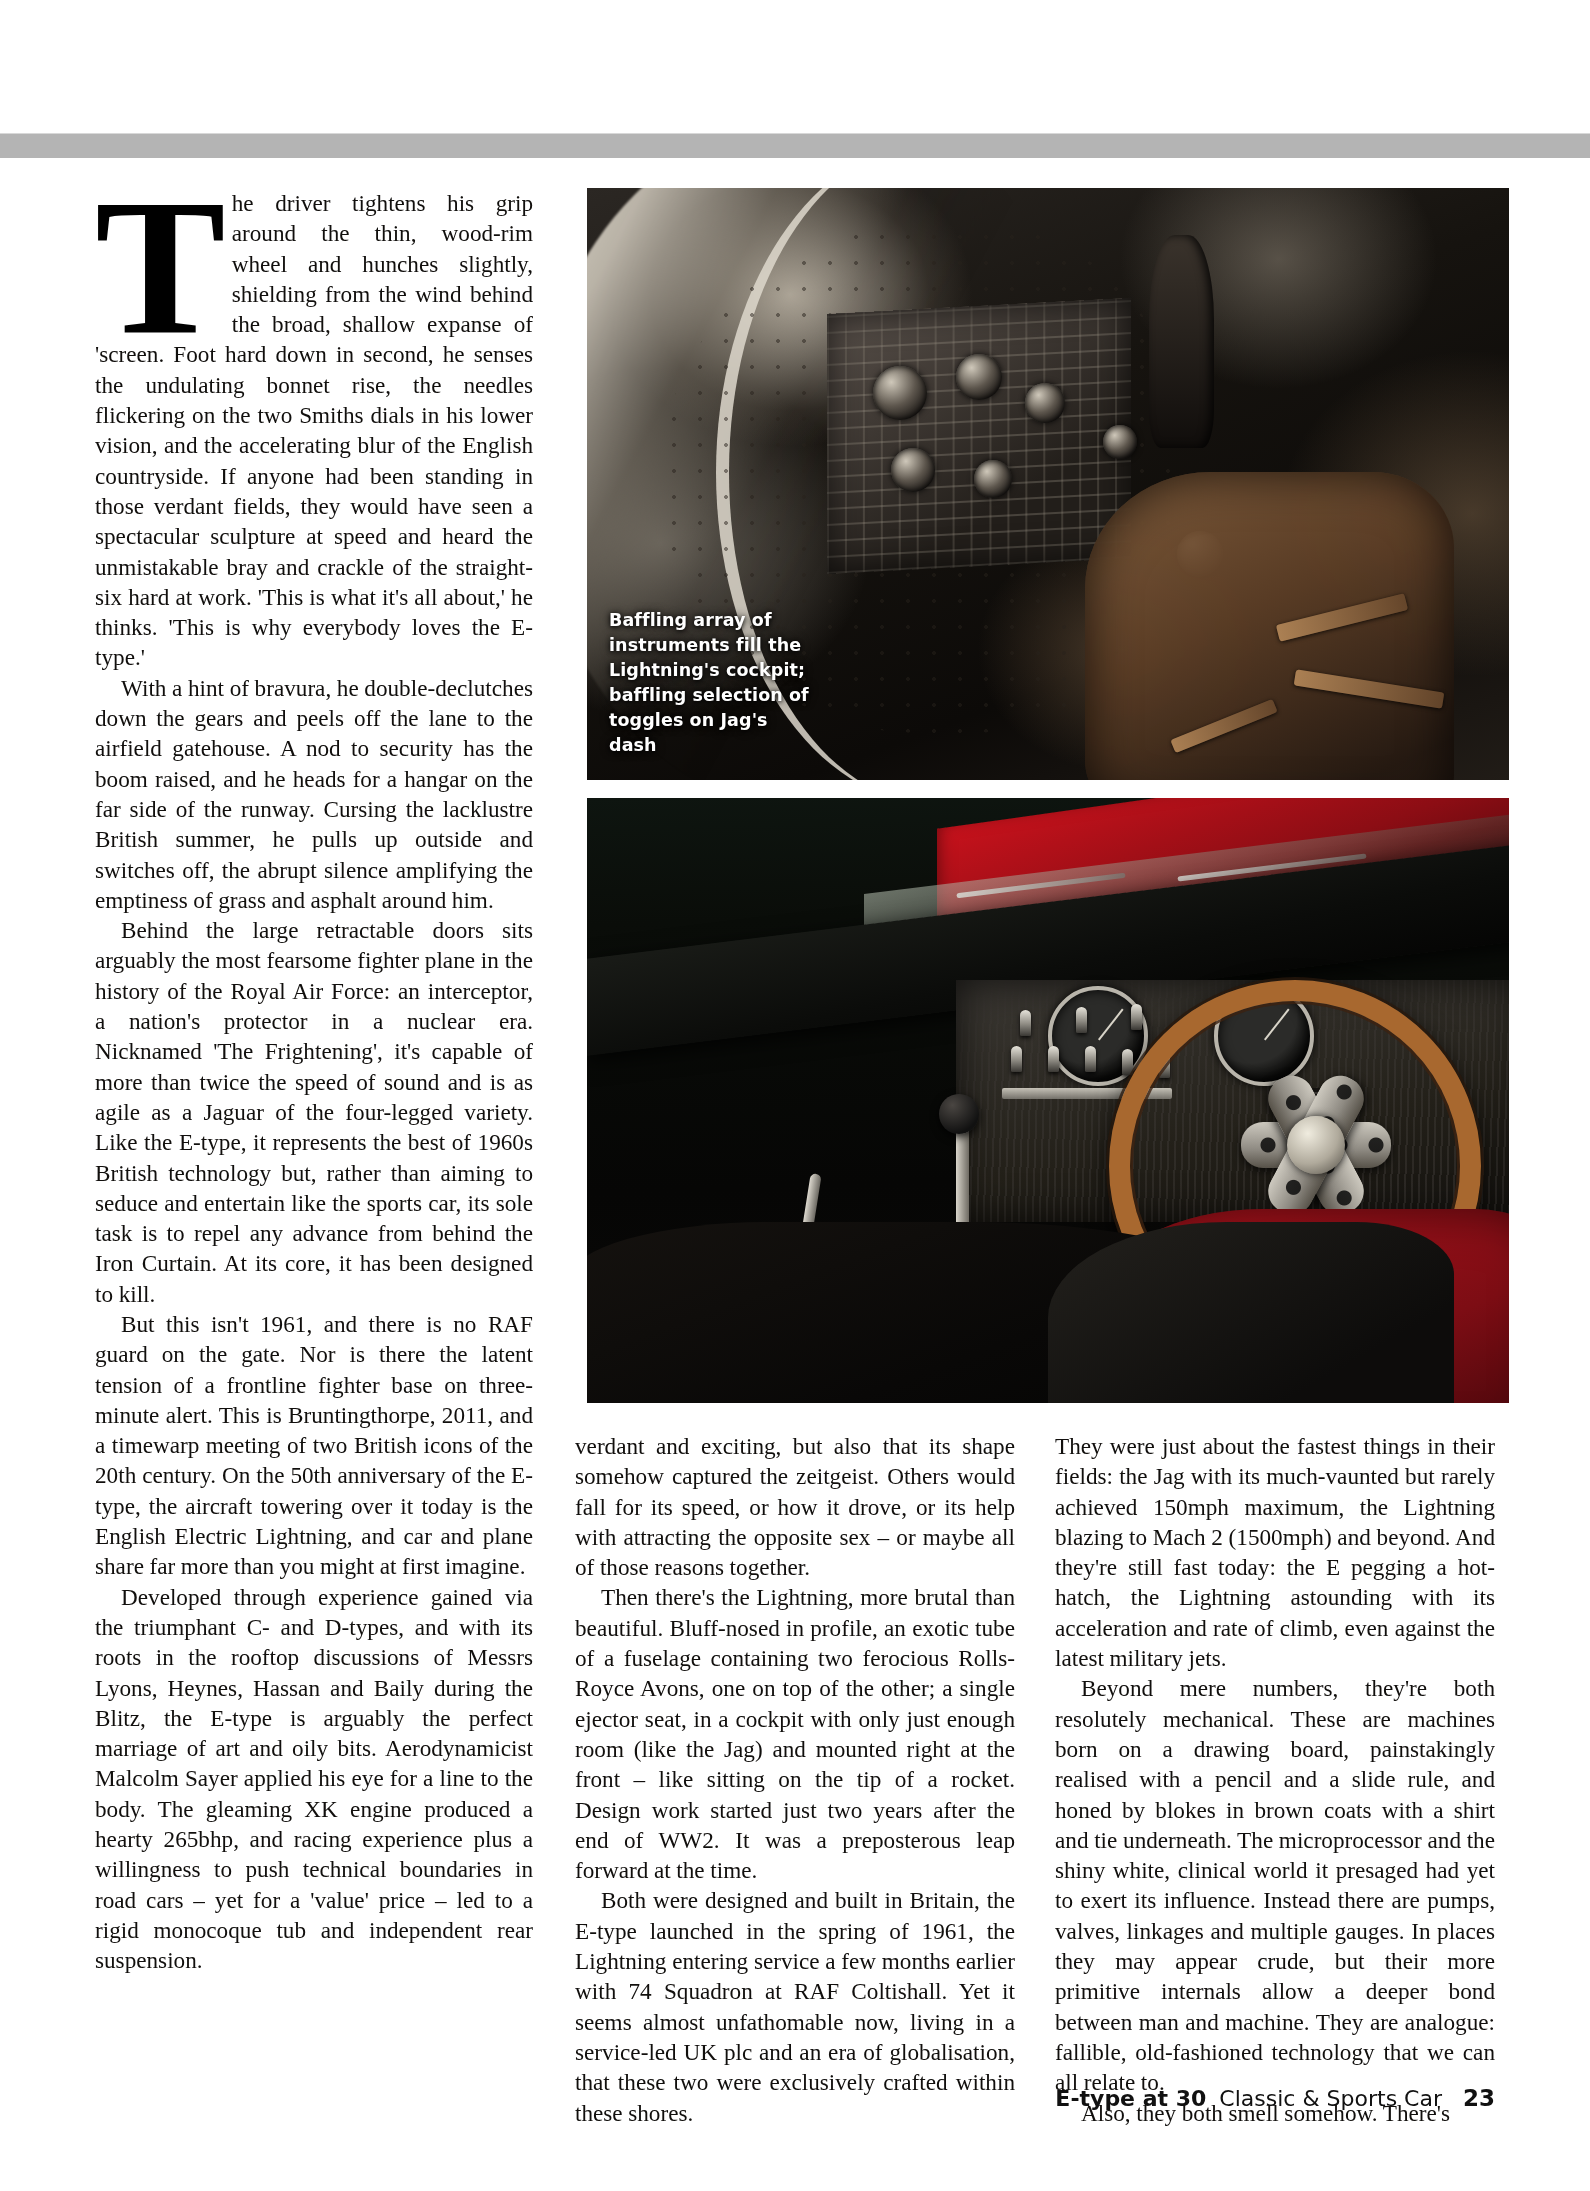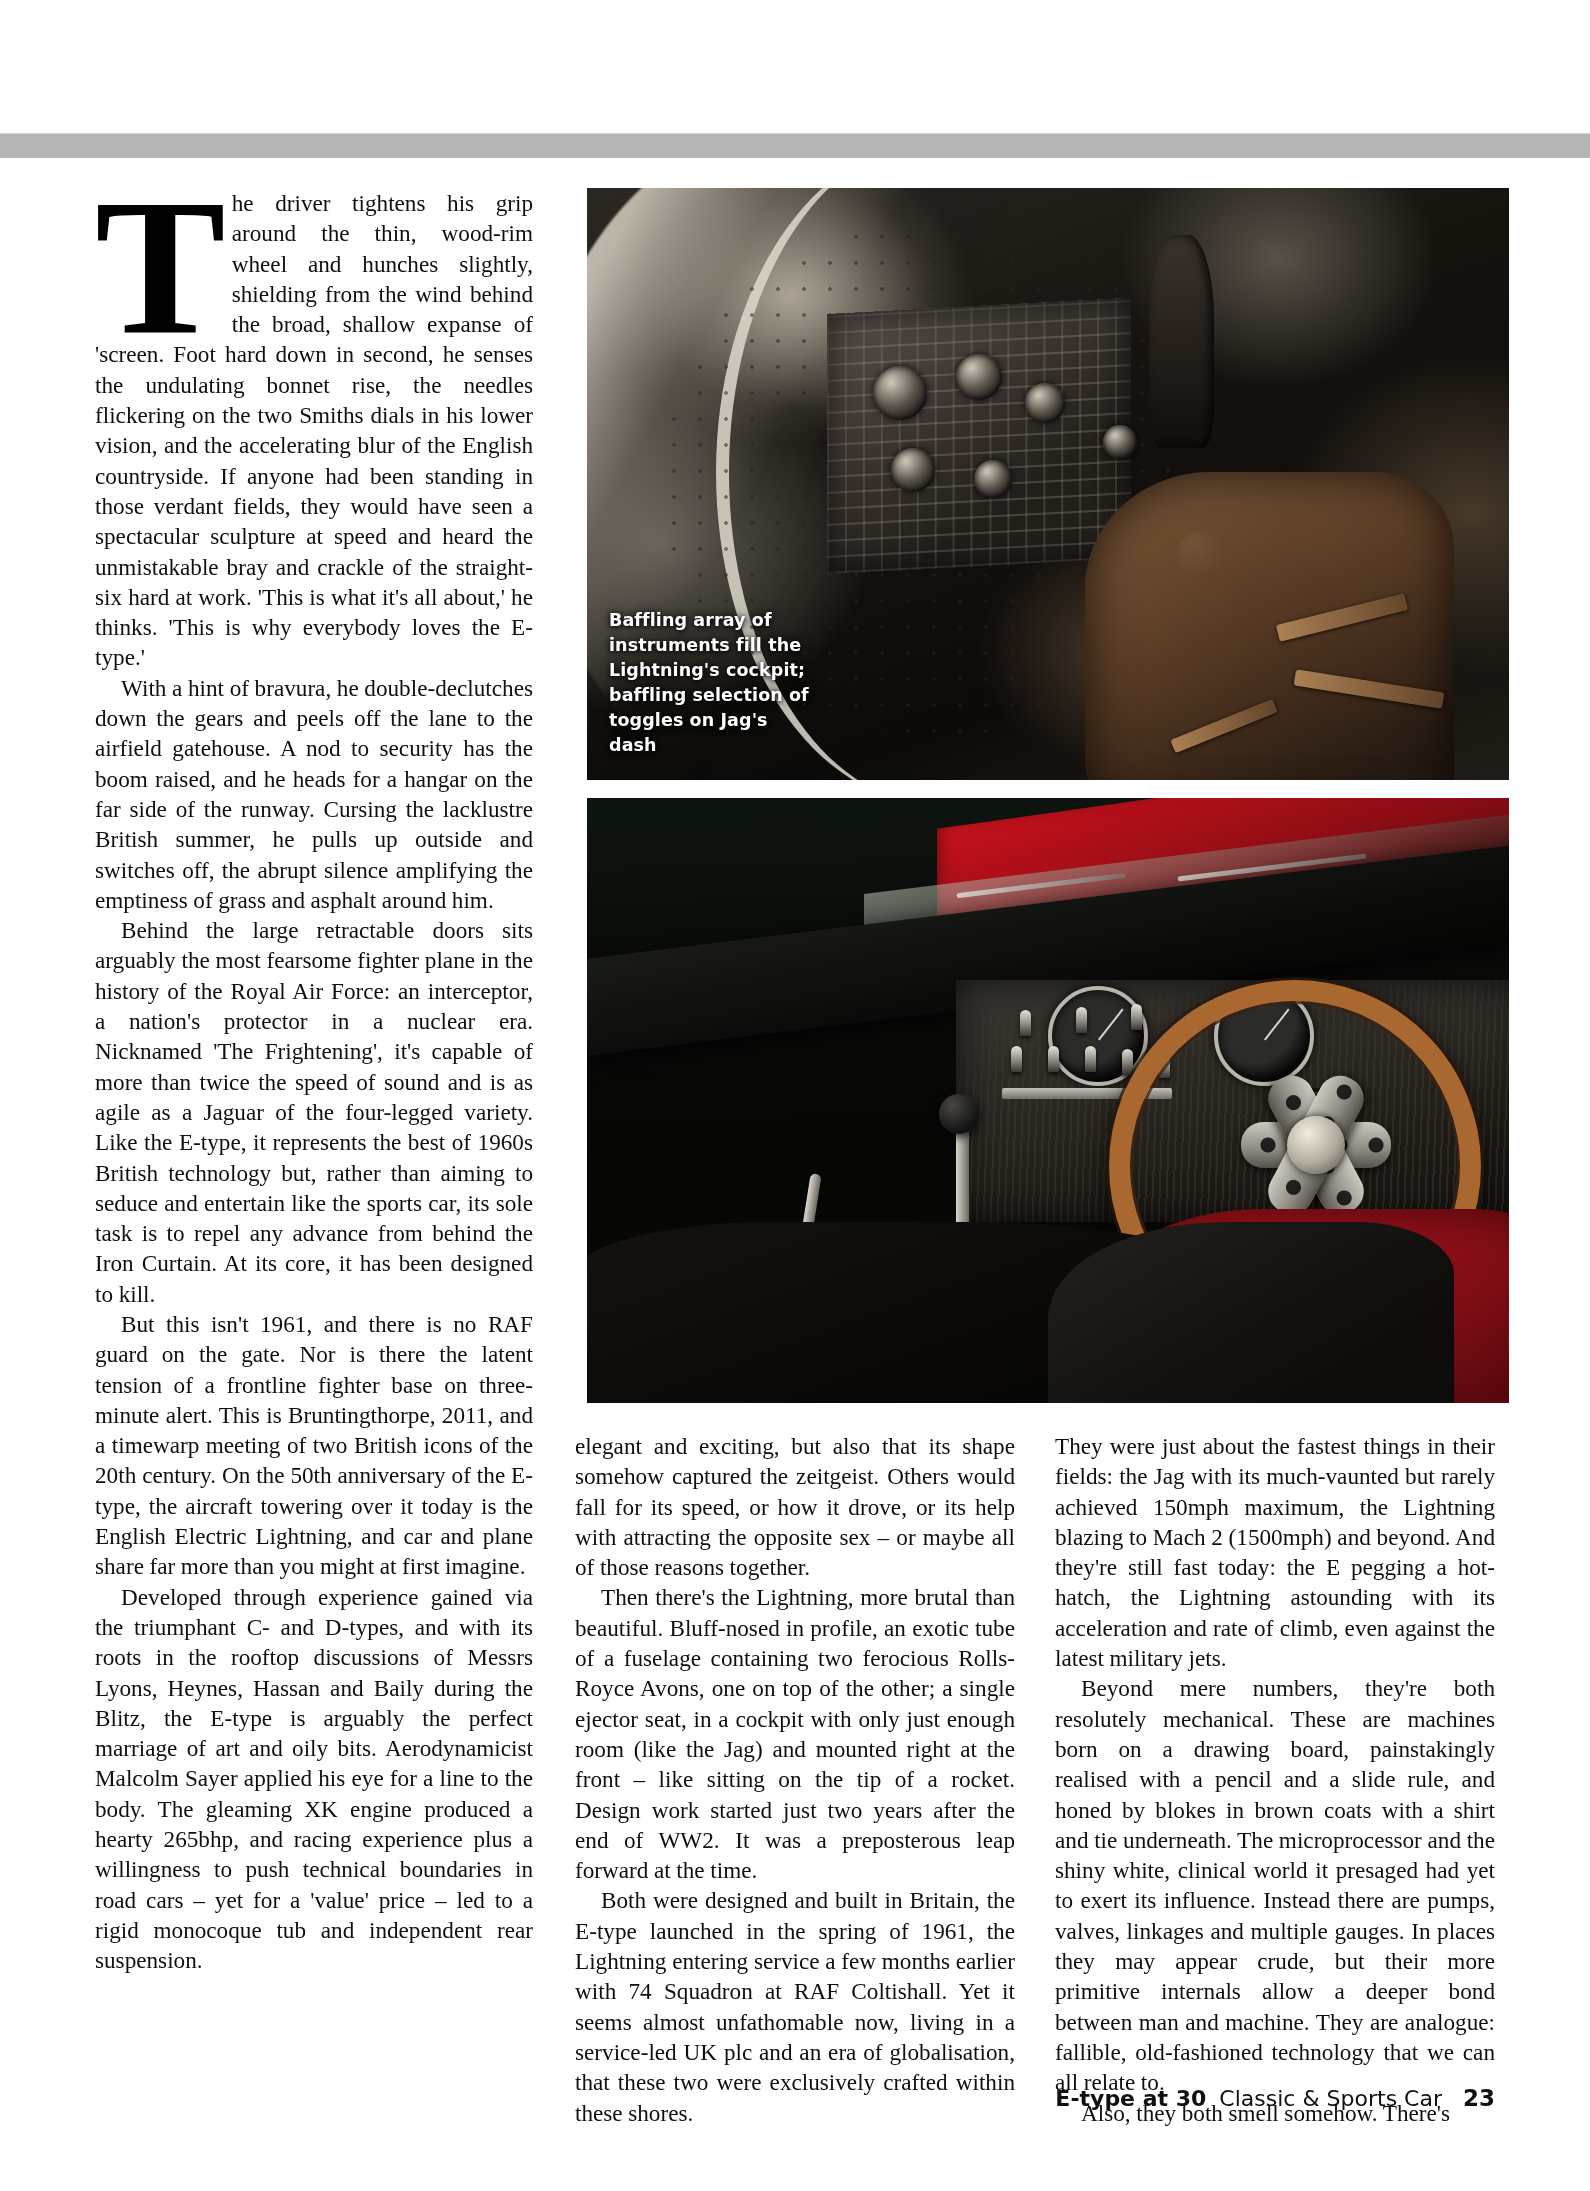--- a/index.html
+++ b/index.html
@@ -540,21 +540,21 @@
       </div>
     </div>
 
     <div class="lower">
 
       <div class="col body-text">
         
       </div>
 
       <div class="col body-text">
-        <p class="first">elegant and exciting, but also that its shape somehow captured the zeitgeist. Others would fall for its speed, or how it drove, or its help with attracting the opposite sex – or maybe all of those reasons together.</p>
+        <p class="first">verdant and exciting, but also that its shape somehow captured the zeitgeist. Others would fall for its speed, or how it drove, or its help with attracting the opposite sex – or maybe all of those reasons together.</p>
         <p>Then there's the Lightning, more brutal than beautiful. Bluff-nosed in profile, an exotic tube of a fuselage containing two ferocious Rolls-Royce Avons, one on top of the other; a single ejector seat, in a cockpit with only just enough room (like the Jag) and mounted right at the front – like sitting on the tip of a rocket. Design work started just two years after the end of WW2. It was a preposterous leap forward at the time.</p>
         <p>Both were designed and built in Britain, the E-type launched in the spring of 1961, the Lightning entering service a few months earlier with 74 Squadron at RAF Coltishall. Yet it seems almost unfathomable now, living in a service-led UK plc and an era of globalisation, that these two were exclusively crafted within these shores.</p>
       </div>
 
       <div class="col body-text">
         <p class="first">They were just about the fastest things in their fields: the Jag with its much-vaunted but rarely achieved 150mph maximum, the Lightning blazing to Mach 2 (1500mph) and beyond. And they're still fast today: the E pegging a hot-hatch, the Lightning astounding with its acceleration and rate of climb, even against the latest military jets.</p>
         <p>Beyond mere numbers, they're both resolutely mechanical. These are machines born on a drawing board, painstakingly realised with a pencil and a slide rule, and honed by blokes in brown coats with a shirt and tie underneath. The microprocessor and the shiny white, clinical world it presaged had yet to exert its influence. Instead there are pumps, valves, linkages and multiple gauges. In places they may appear crude, but their more primitive internals allow a deeper bond between man and machine. They are analogue: fallible, old-fashioned technology that we can all relate to.</p>
         <p>Also, they both smell somehow. There's</p>
       </div>
 

